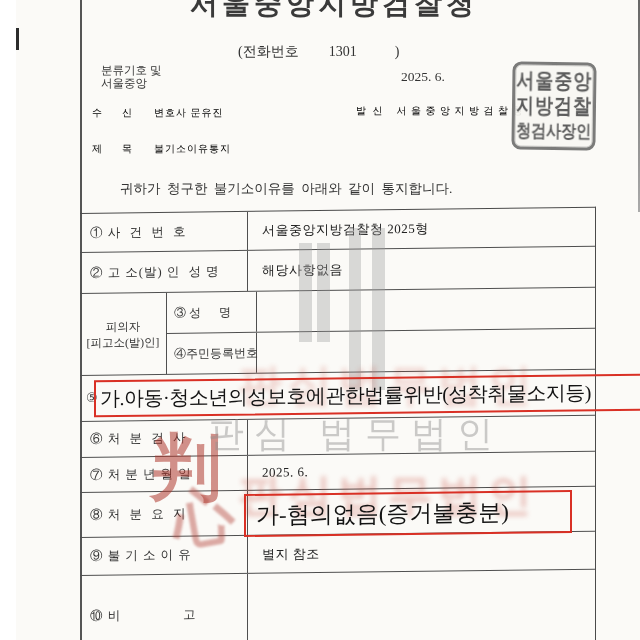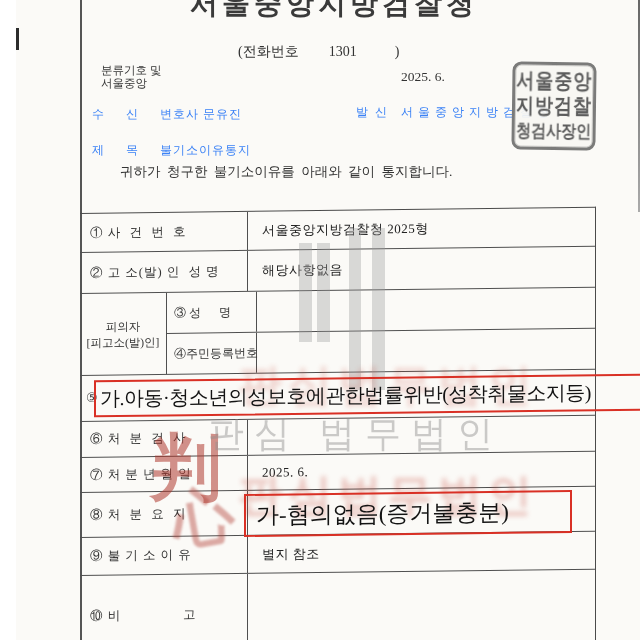--- a/index.html
+++ b/index.html
@@ -12,29 +12,29 @@
   .abs{position:absolute;}
   .pre{white-space:pre;}
 
   
   .doc-title{top:-15px; left:0; width:636px; text-align:center;
     font-size:28px; letter-spacing:4px; font-weight:600; color:#3a3a3a; z-index:2;}
   .phone-line{top:43px; left:222px; font-size:14px; color:#333; z-index:2;}
   .phone-line .num{margin:0 38px 0 30px;}
   .filing{top:64px; left:85px; font-size:11.5px; line-height:12.5px; color:#333; z-index:2;}
   .doc-date{top:69px; left:385px; font-size:13.5px; color:#333; z-index:2;}
-  .hrow{font-size:12px; color:#3b82f6; z-index:2;}
+  .hrow{font-size:10px; color:#000000; z-index:2;}
   .recv-row{top:106px; left:76px;}
   .send-row{top:104px; left:340px;}
   .subj-row{top:142px; left:76px;}
   .hlabel{letter-spacing:2px;}
   .hvalue{margin-left:20px; letter-spacing:1px;}
   .subj-row .hvalue{font-weight:400;}
   .send-row .hvalue{margin-left:12px;}
-  .intro-text{top:163px; left:104px; font-size:13.5px; word-spacing:3px; color:#333; z-index:2;}
+  .intro-text{top:180px; left:104px; font-size:13.5px; word-spacing:3px; color:#333; z-index:2;}
 
   
   .stamp{top:62px; left:496px; width:84px; height:88px; z-index:6;
     background:rgba(247,246,242,0.93);
     border:3.5px solid rgba(92,92,92,0.8); border-radius:9px;
     box-shadow:inset 0 0 0 1px rgba(120,120,120,0.35);
     transform:rotate(0.8deg);
     display:flex; flex-direction:column; justify-content:space-around;
     align-items:center; padding:3px 1px; box-sizing:border-box;}
   .stamp span{font-weight:700; font-size:18px; letter-spacing:1px;

